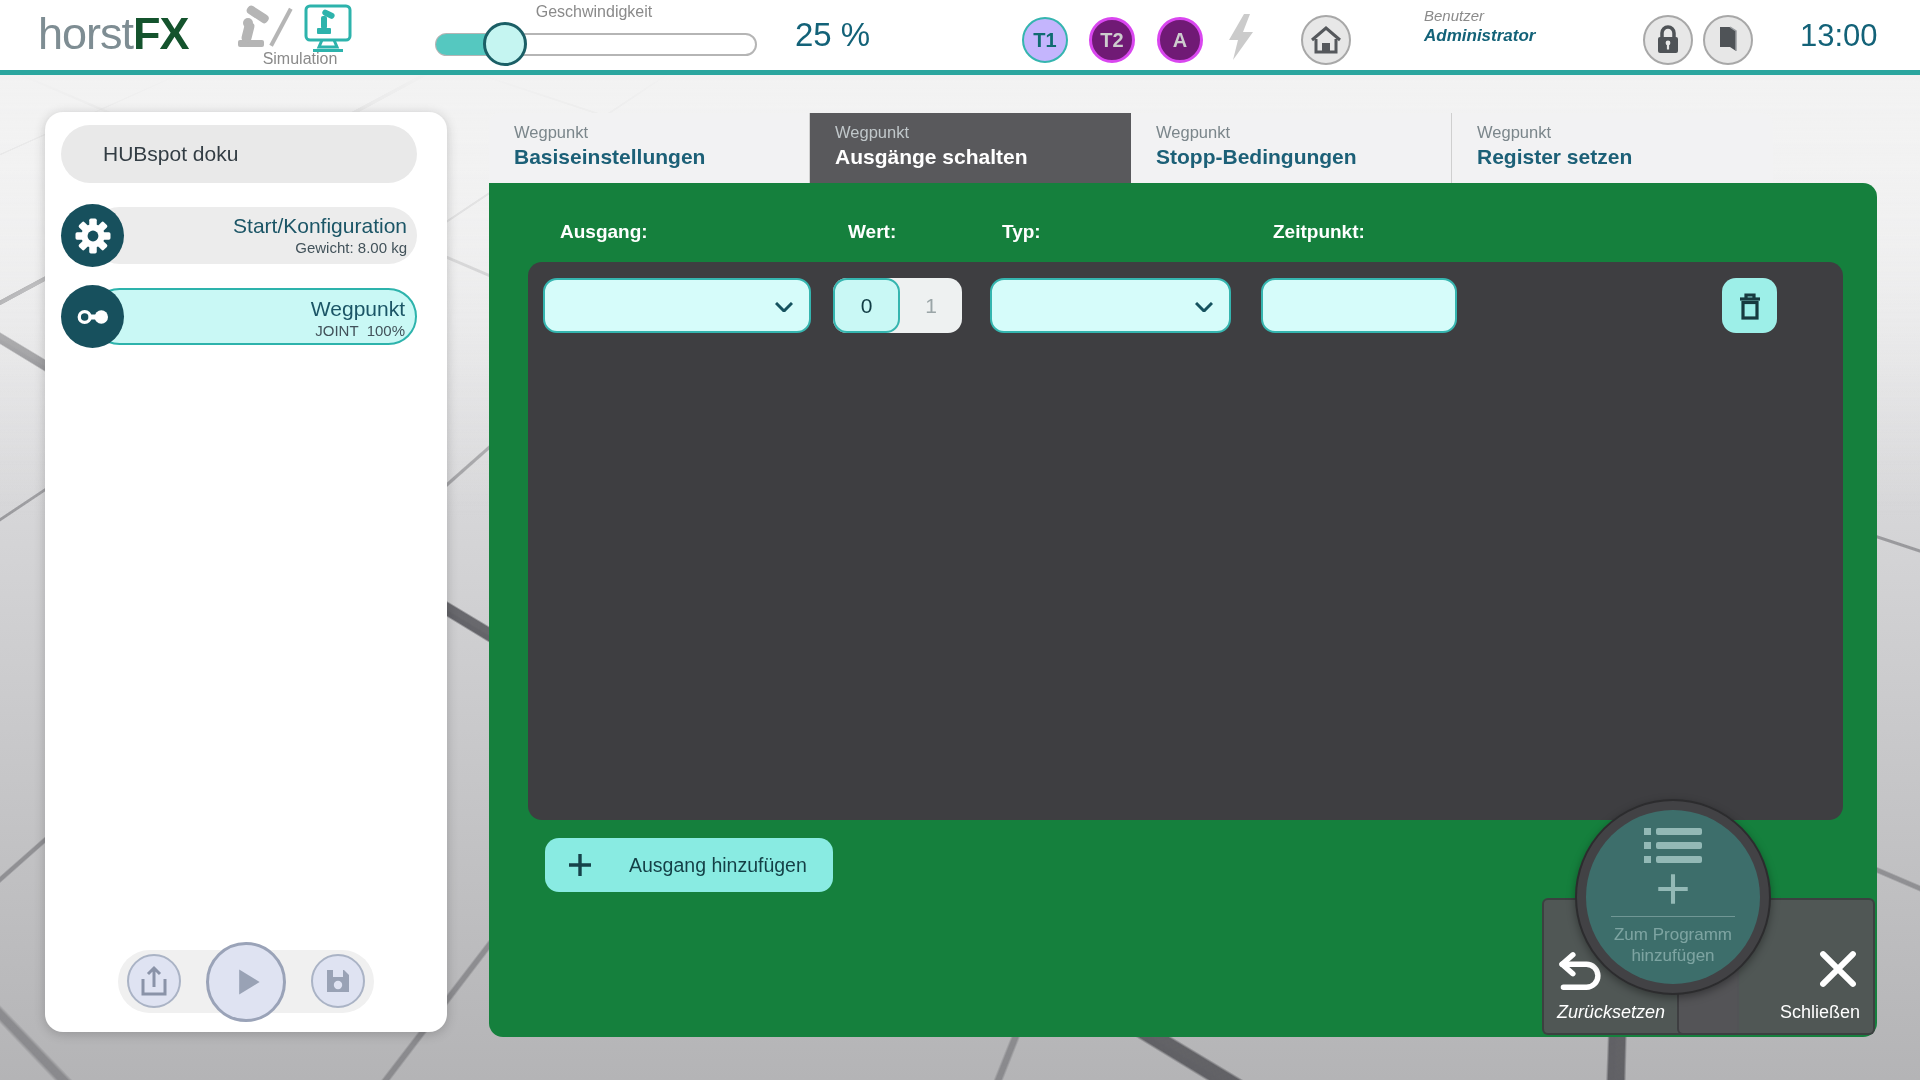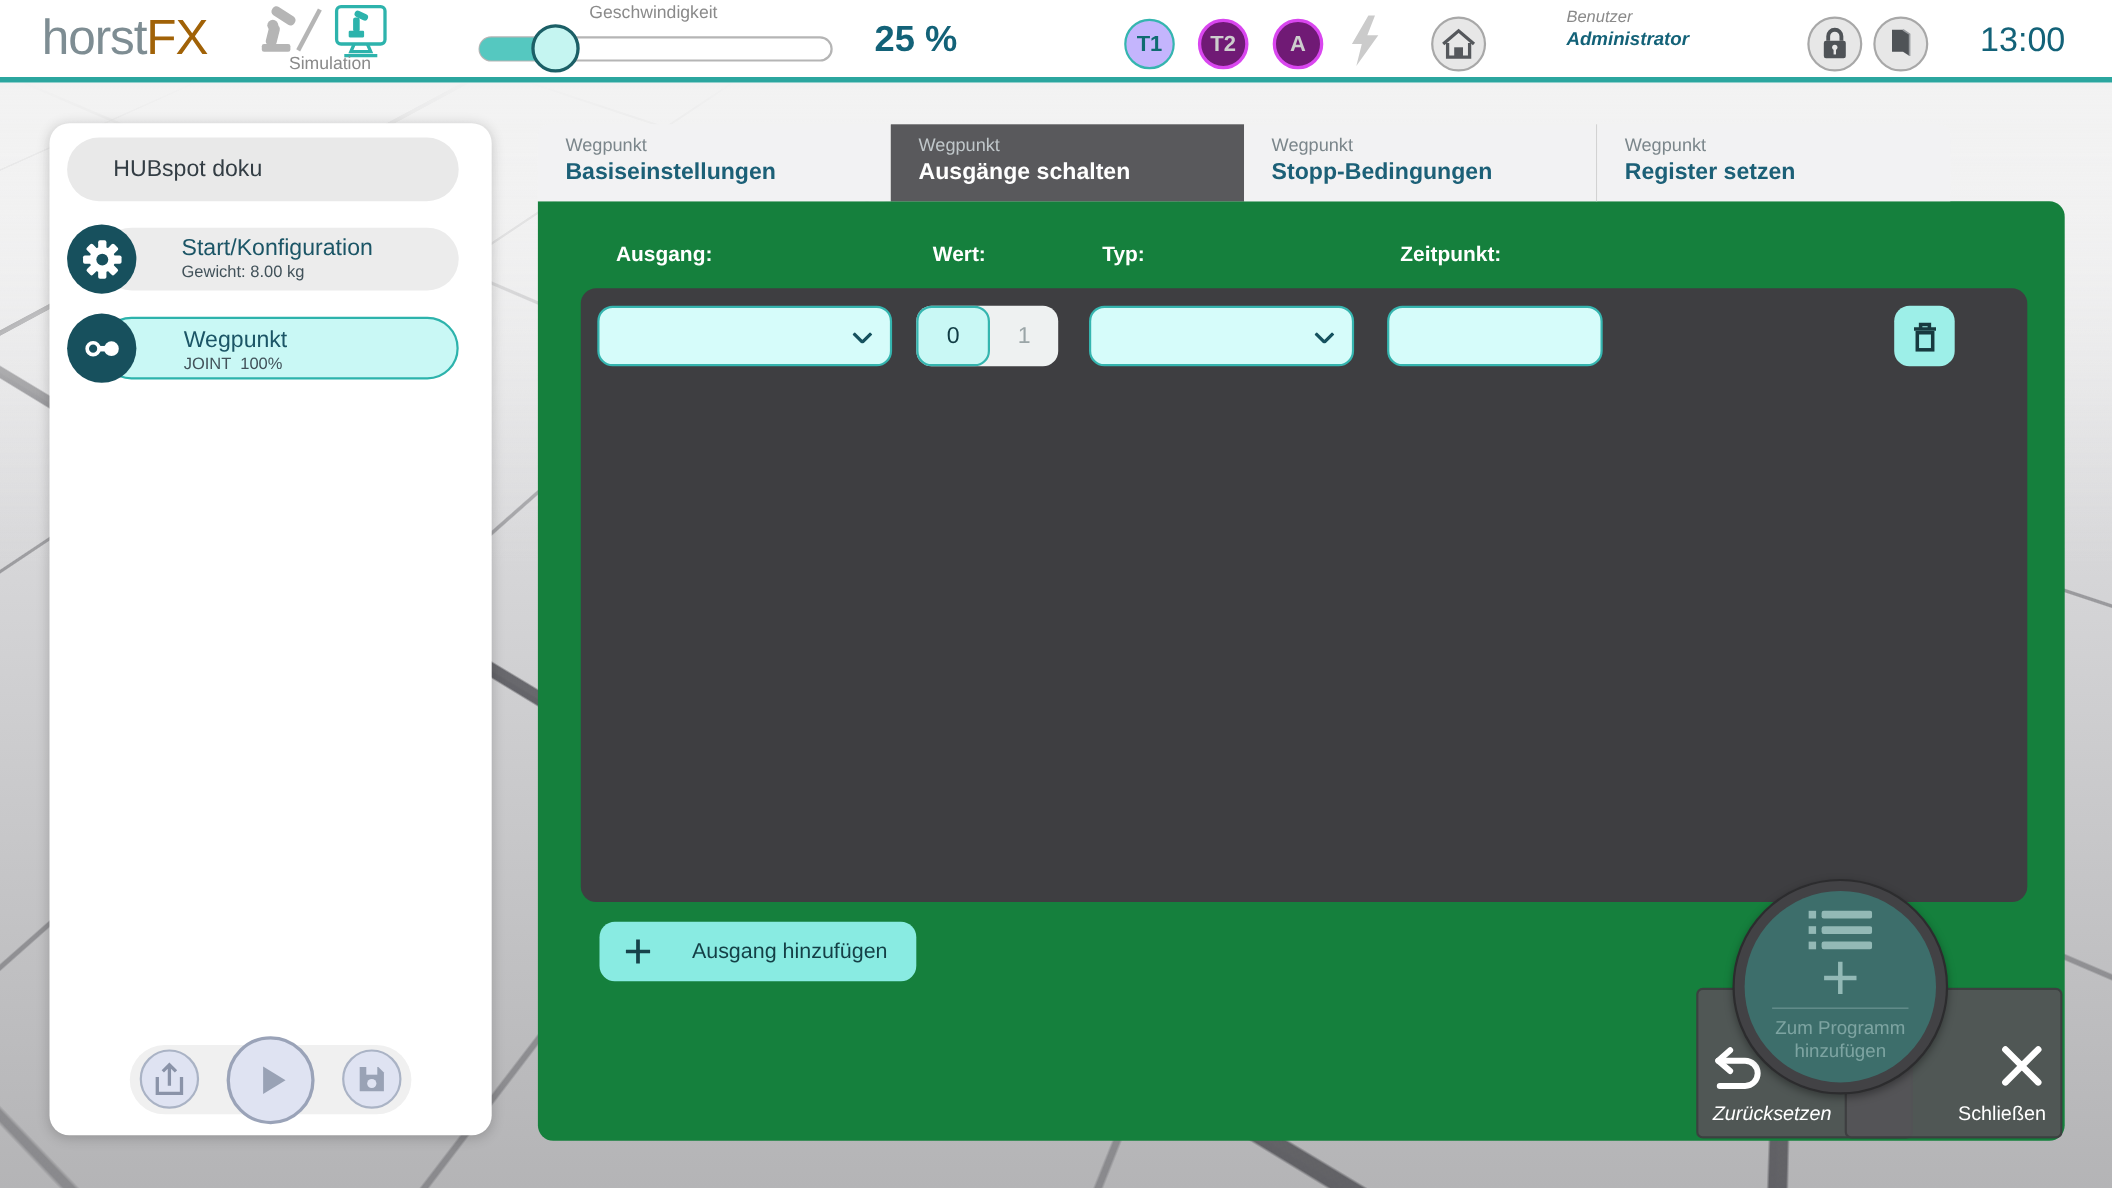--- a/index.html
+++ b/index.html
@@ -20,54 +20,54 @@
       repeating-linear-gradient(90deg, rgba(70,70,75,.75) 0 7px, transparent 7px 1200px);
   }
   .haze { position:absolute; inset:0;
     background:linear-gradient(#f2f2f2 70px, rgba(242,242,242,.75) 230px, rgba(242,242,242,0) 520px); }
 
   
   .topbar { position:absolute; left:0; top:0; width:1920px; height:75px;
     background:#ffffff; border-bottom:5px solid #2ba69f; z-index:40; }
   .logo { position:absolute; left:38px; top:8px; font-size:45px; letter-spacing:-1px; }
   .logo .l1 { color:#7e8d93; font-weight:400; }
-  .logo .l2 { color:#a16207; font-weight:400; }
+  .logo .l2 { color:#14532d; font-weight:700; }
   .simwrap { position:absolute; left:230px; top:2px; width:140px; height:68px; }
   .simwrap .lbl { position:absolute; left:0; right:0; top:48px; text-align:center;
     font-size:16px; color:#8a8a8a; }
   .speedlbl { position:absolute; left:499px; top:3px; width:190px; text-align:center;
     font-size:16px; color:#8a8a8a; }
   .slider { position:absolute; left:435px; top:33px; width:322px; height:23px;
     background:#ffffff; border:2px solid #b5b5b5; border-radius:12px; }
   .slider .fill { position:absolute; left:-1px; top:-1px; bottom:-1px; width:70px;
     background:#55c8c0; border-radius:12px 0 0 12px; }
   .slider .thumb { position:absolute; left:46px; top:-13px; width:44px; height:44px;
     background:#c5f5f1; border:3px solid #1b5f66; border-radius:50%; }
   .speedval { position:absolute; left:795px; top:16px; width:110px;
-    font-size:33px; font-weight:700; color:#136278; }
+    font-size:33px; font-weight:400; color:#136278; }
   .mode { position:absolute; top:17px; width:46px; height:46px; border-radius:50%;
     display:flex; align-items:center; justify-content:center;
     font-size:20px; font-weight:700; }
   .mode.on  { background:#c4b5fd; border:2px solid #35b5af; color:#0f6b70; }
   .mode.off { background:#701a75; border:3px solid #d946ef; color:#cdcdcd; }
   .circbtn { position:absolute; top:15px; width:50px; height:50px; border-radius:50%;
     background:#e7e7e7; border:2px solid #a8a8a8;
     display:flex; align-items:center; justify-content:center; }
   .userblk { position:absolute; left:1424px; top:7px;font-style:italic; }
   .userblk .u1 { font-size:15px; color:#8a8a8a; }
   .userblk .u2 { font-size:17px; font-weight:700; color:#136278; margin-top:2px; }
   .clock { position:absolute; left:1800px; top:18px; font-size:31px; color:#136278; }
 
   
   .sidebar { position:absolute; left:45px; top:112px; width:402px; height:920px;
     background:#ffffff; border-radius:18px; box-shadow:0 2px 12px rgba(0,0,0,.2); z-index:30; }
   .progpill { position:absolute; left:16px; top:13px; width:356px; height:58px;
     background:#e9e9e9; border-radius:29px; display:flex; align-items:center;
     padding-left:42px; font-size:21px; color:#333d44; }
-  .sitem { position:absolute; left:16px; width:356px; height:63px; }
+  .sitem { position:absolute; left:16px; width:356px; height:63px;text-align:right; }
   .sitem .pill { position:absolute; left:30px; right:0; top:3px; bottom:3px;
     background:#ececec; border-radius:30px; padding:7px 10px 0 74px; }
   .sitem.sel .pill { background:#c9f8f5; border:2px solid #2db3ac; }
   .sitem .circ { position:absolute; left:0; top:0; width:63px; height:63px;
     background:#17505d; border-radius:50%; z-index:2;
     display:flex; align-items:center; justify-content:center; }
   .sitem .t { font-size:21px; font-weight:500; color:#1b5566; }
   .sitem .s { font-size:15px; color:#42525a; margin-top:1px; white-space:pre; }
   .sidectl { position:absolute; left:73px; top:838px; width:256px; height:63px;
     background:#f0f0f0; border-radius:32px; }

